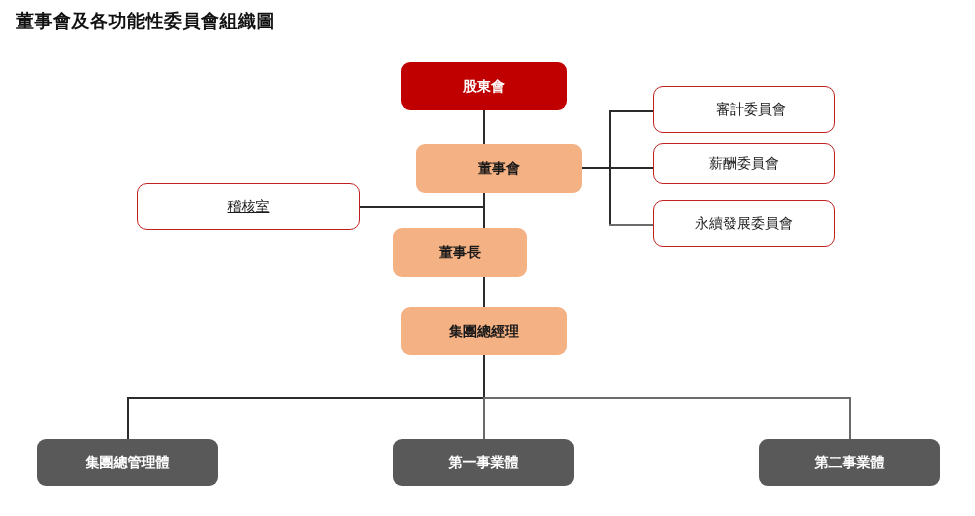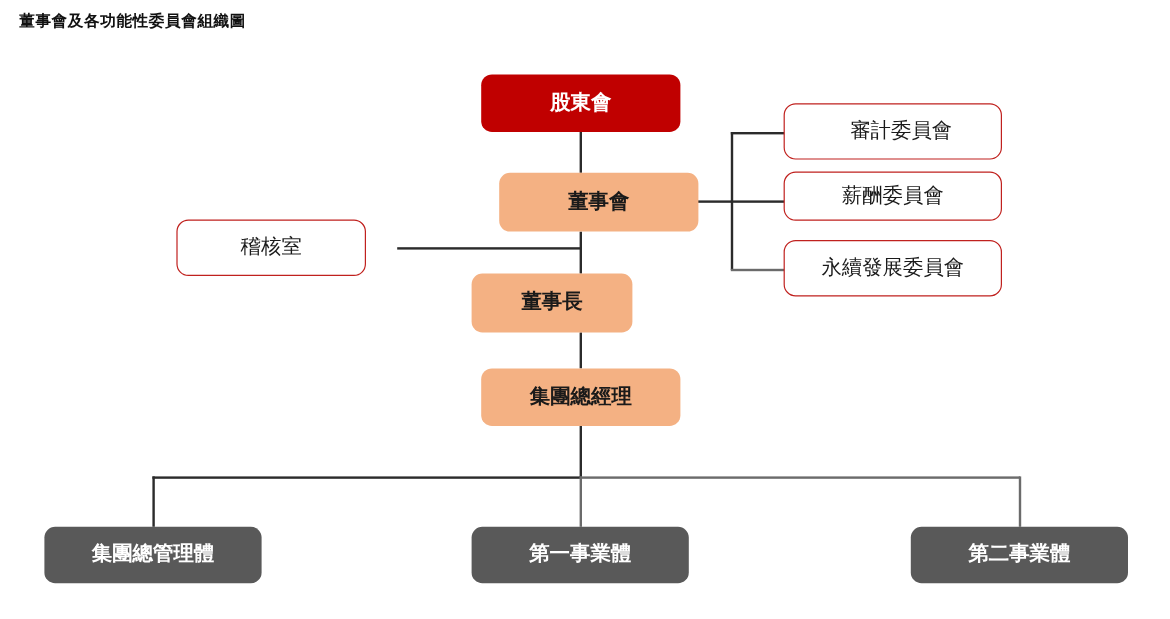--- a/index.html
+++ b/index.html
@@ -17,37 +17,37 @@
     height: 516px;
     background: #ffffff;
     overflow: hidden;
   }
 
   
   #chart-title {
     position: absolute;
     left: 16px;
     top: 9px;
-    font-size: 13px;
+    font-size: 18px;
     font-weight: bold;
     letter-spacing: 0.5px;
     color: #111111;
     white-space: nowrap;
   }
 
   
   .node {
     position: absolute;
     box-sizing: border-box;
     display: flex;
     align-items: center;
     justify-content: center;
     text-align: center;
     border-radius: 9px;
-    font-size: 17px;
+    font-size: 14px;
     line-height: 1.2;
     white-space: nowrap;
     user-select: none;
   }
 
   .node.red {
     background: #C00000;
     color: #ffffff;
     font-weight: bold;
     border: none;
@@ -112,21 +112,21 @@
   <div class="conn v gray-line" style="left:849px; top:397px; height:42px;"></div>
 
   <div class="node red" style="left:401px; top:62px; width:166px; height:48px;">股東會</div>
 
   <div class="node peach" style="left:416px; top:144px; width:166px; height:49px;">董事會</div>
 
   <div class="node peach" style="left:393px; top:228px; width:134px; height:49px;">董事長</div>
 
   <div class="node peach" style="left:401px; top:307px; width:166px; height:48px;">集團總經理</div>
 
-  <div class="node outline" style="left:147px; top:183px; width:158px; height:47px;">稽核室</div>
+  <div class="node outline" style="left:137px; top:183px; width:223px; height:47px;text-decoration:underline;">稽核室</div>
 
   <div class="node outline" style="left:653px; top:86px; width:182px; height:47px;padding-left:14px;">審計委員會</div>
 
   <div class="node outline" style="left:653px; top:143px; width:182px; height:41px;">薪酬委員會</div>
 
   <div class="node gray" style="left:37px; top:439px; width:181px; height:47px;">集團總管理體</div>
 
   <div class="node outline" style="left:653px; top:200px; width:182px; height:47px;">永續發展委員會</div>
 
   <div class="node gray" style="left:393px; top:439px; width:181px; height:47px;">第一事業體</div>

